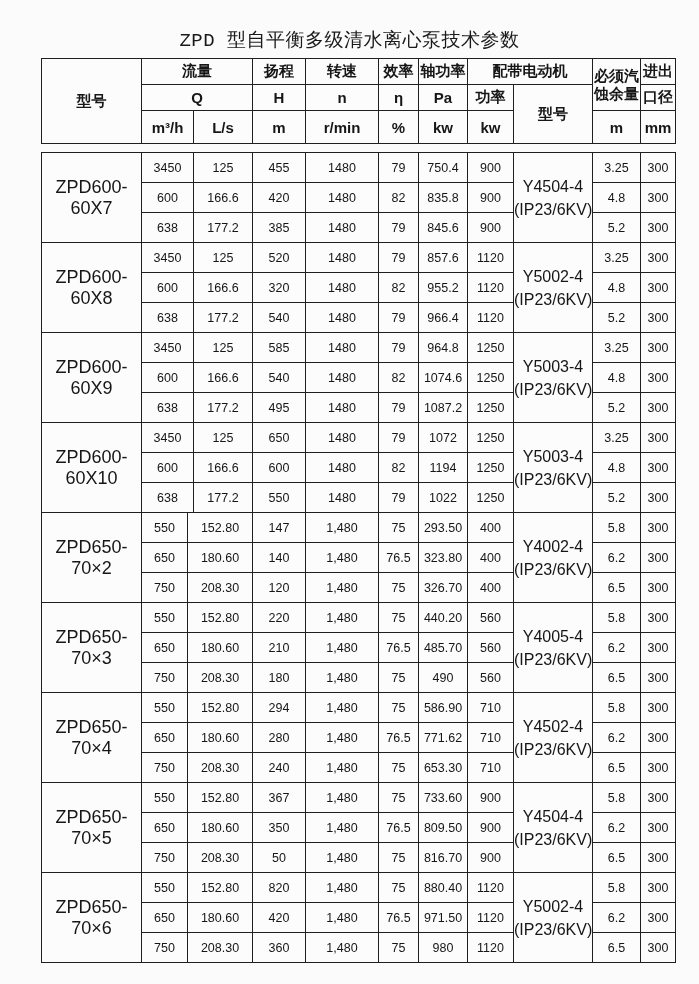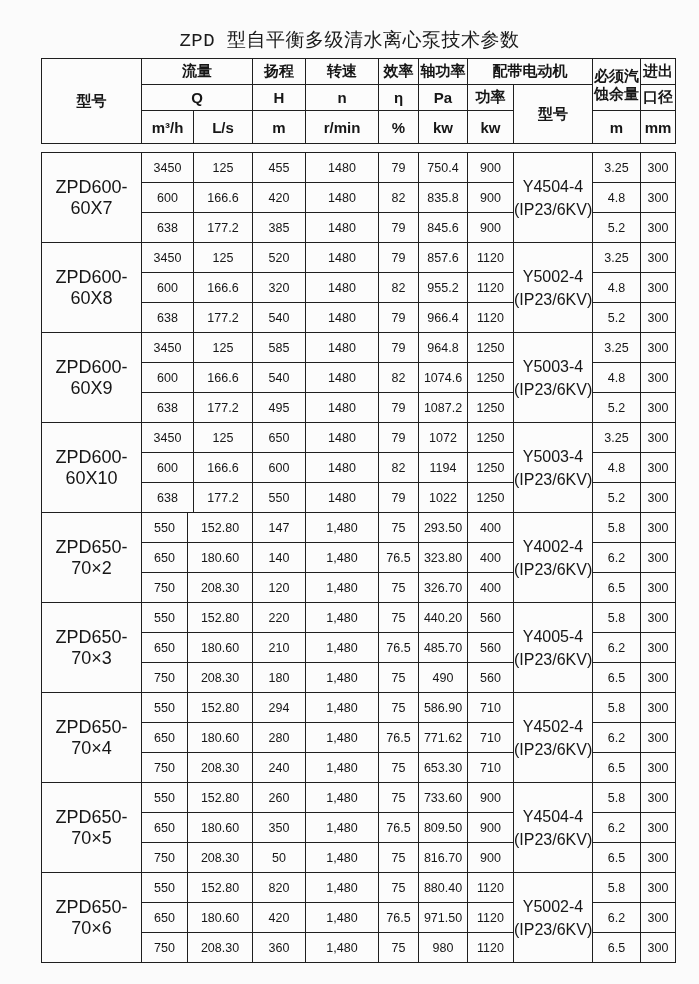--- a/index.html
+++ b/index.html
@@ -378,21 +378,21 @@
           <td>75</td>
           <td>653.30</td>
           <td>710</td>
           <td>6.5</td>
           <td>300</td>
         </tr>
         <tr>
           <td class="model-cell" rowspan="3">ZPD650-70×5</td>
           <td colspan="1">550</td>
           <td colspan="2">152.80</td>
-          <td>260</td>
+          <td>367</td>
           <td>1,480</td>
           <td>75</td>
           <td>733.60</td>
           <td>900</td>
           <td class="motor-cell" rowspan="3">
             <div>Y4504-4</div>
             <div>(IP23/6KV)</div>
           </td>
           <td>5.8</td>
           <td>300</td>

